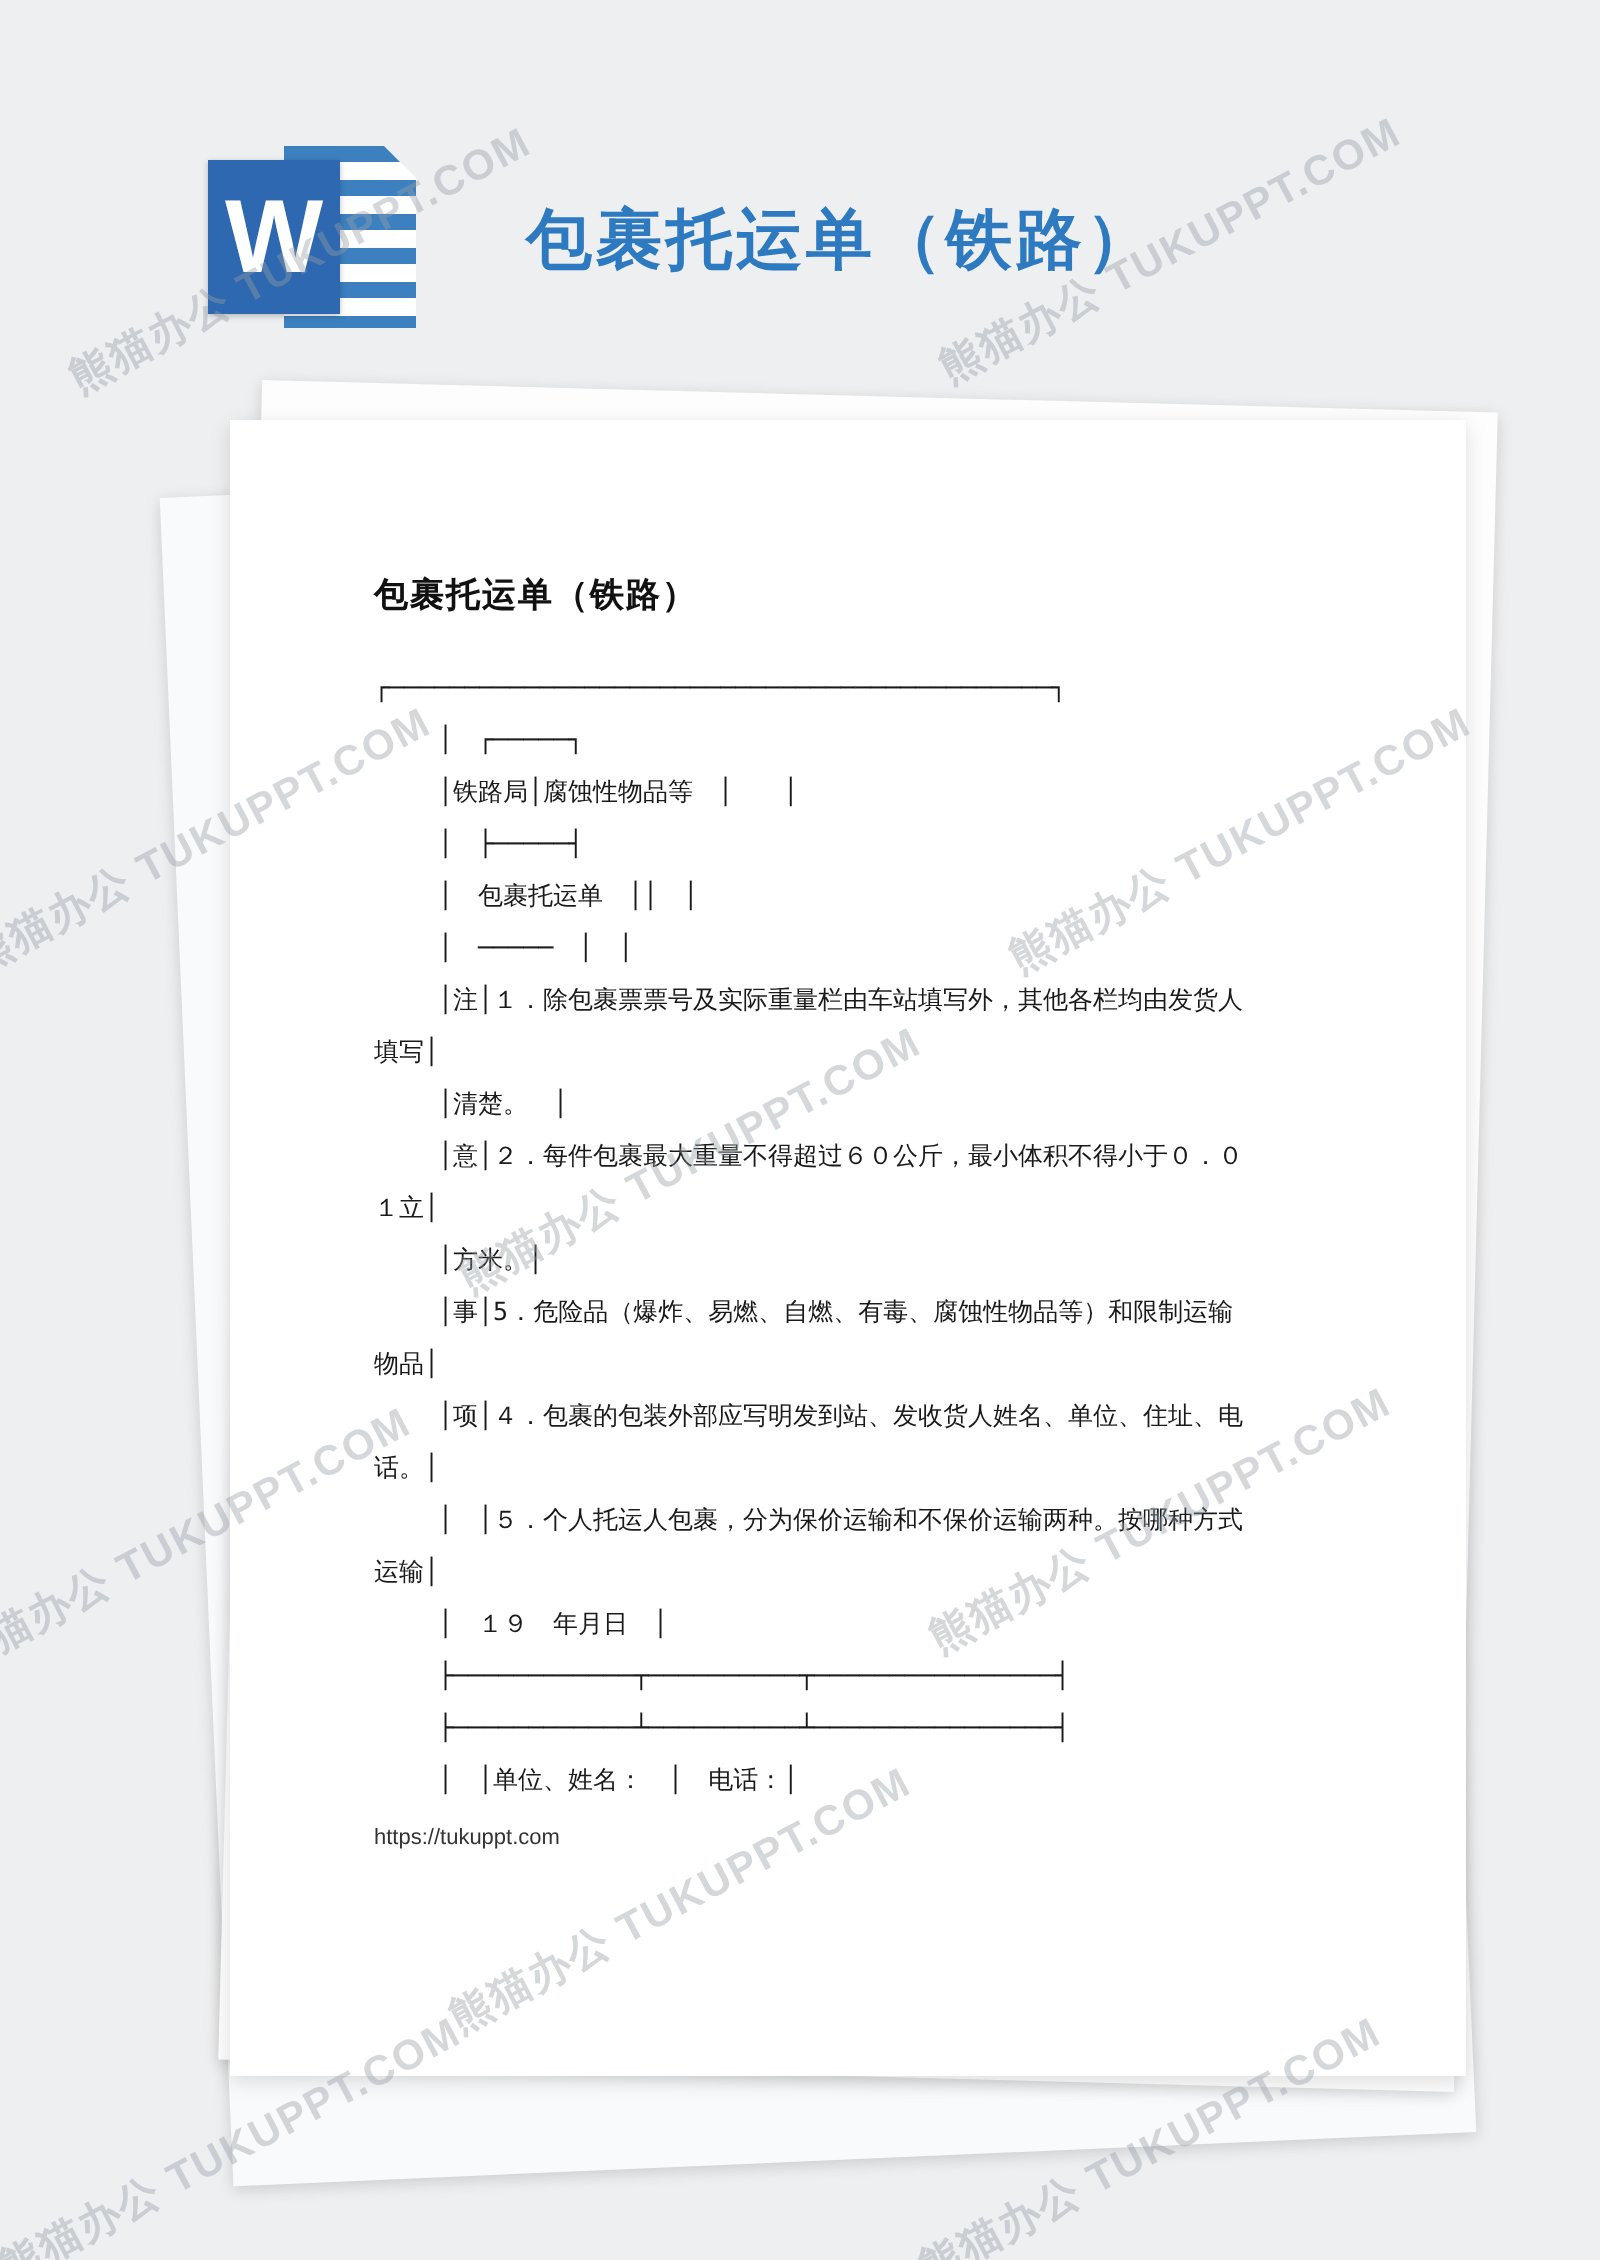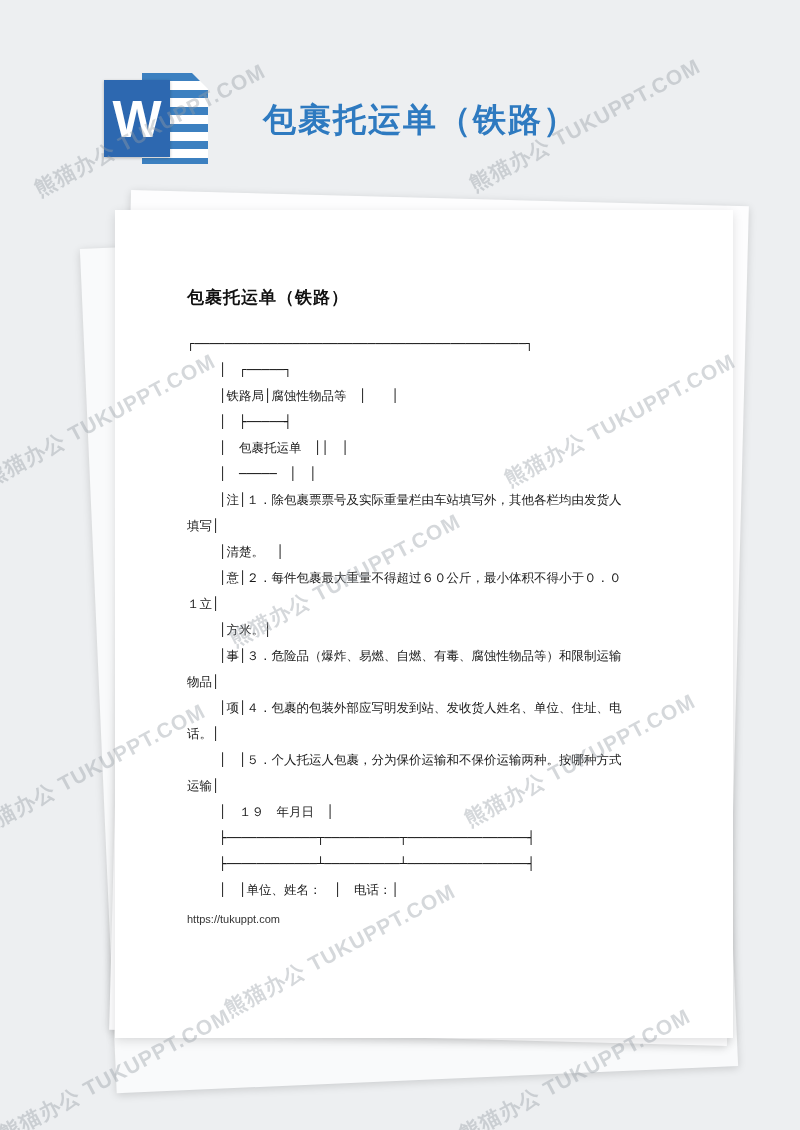--- a/index.html
+++ b/index.html
@@ -88,21 +88,21 @@
           <div class="doc-line ind">│铁路局│腐蚀性物品等　│　　│</div>
           <div class="doc-line ind">│　├─────┤</div>
           <div class="doc-line ind">│　包裹托运单　││　│</div>
           <div class="doc-line ind">│　─────　│　│</div>
           <div class="doc-line ind">│注│１．除包裹票票号及实际重量栏由车站填写外，其他各栏均由发货人</div>
           <div class="doc-line">填写│</div>
           <div class="doc-line ind">│清楚。　│</div>
           <div class="doc-line ind">│意│２．每件包裹最大重量不得超过６０公斤，最小体积不得小于０．０</div>
           <div class="doc-line">１立│</div>
           <div class="doc-line ind">│方米。│</div>
-          <div class="doc-line ind">│事│３．危险品（爆炸、易燃、自燃、有毒、腐蚀性物品等）和限制运输</div>
+          <div class="doc-line ind">│事│5．危险品（爆炸、易燃、自燃、有毒、腐蚀性物品等）和限制运输</div>
           <div class="doc-line">物品│</div>
           <div class="doc-line ind">│项│４．包裹的包装外部应写明发到站、发收货人姓名、单位、住址、电</div>
           <div class="doc-line">话。│</div>
           <div class="doc-line ind">│　│５．个人托运人包裹，分为保价运输和不保价运输两种。按哪种方式</div>
           <div class="doc-line">运输│</div>
           <div class="doc-line ind">│　１９　年月日　│</div>
           <div class="doc-line ind">├────────────┬──────────┬────────────────┤</div>
           <div class="doc-line ind">├────────────┴──────────┴────────────────┤</div>
           <div class="doc-line ind">│　│单位、姓名：　│　电话：│</div>
         </div>

